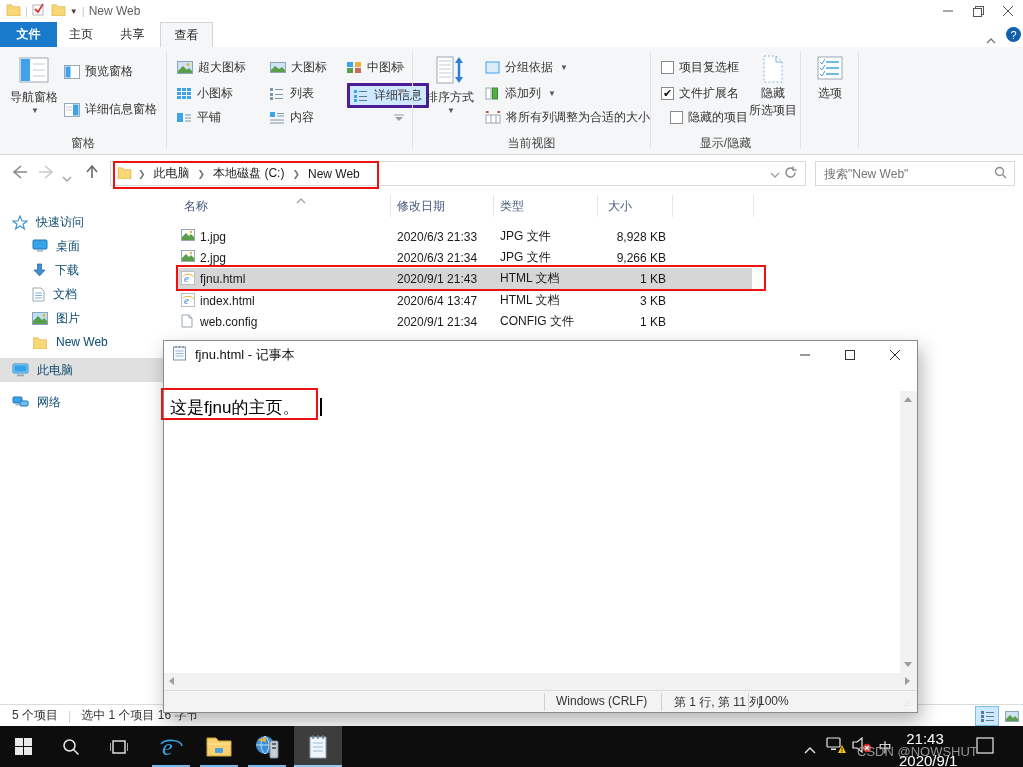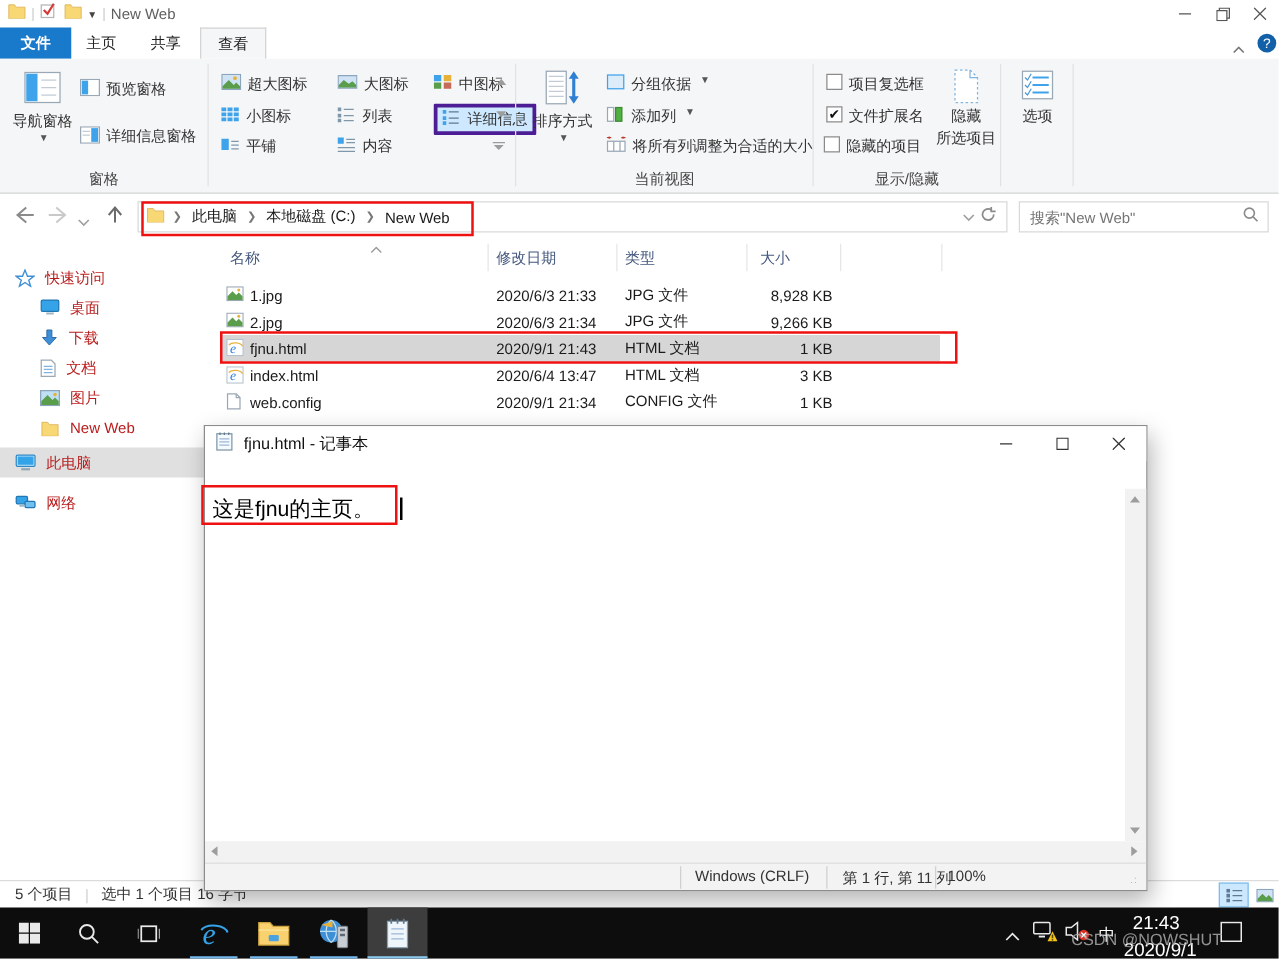--- a/index.html
+++ b/index.html
@@ -1,32 +1,32 @@
 <!DOCTYPE html>
 <html><head>
 <meta charset="utf-8">
 <style>
   html,body{margin:0;padding:0;}
   body{width:1023px;height:767px;overflow:hidden;font-family:"Liberation Sans","DejaVu Sans",sans-serif;background:#fff;}
   .screen{position:relative;width:1023px;height:767px;background:#fff;}
   .abs{position:absolute;}
-  .txt{font-size:12px;color:#b91c1c;white-space:nowrap;}
+  .txt{font-size:12px;color:#0c4a6e;white-space:nowrap;}
   .gray{color:#5f5f5f;}
   
   .titlebar{left:0;top:0;width:1023px;height:22px;background:#fff;display:flex;align-items:center;}
   .qat-sep{color:#c9c9c9;margin:0 4px;font-size:11px;}
   .winbtn{width:30px;height:20px;display:flex;align-items:center;justify-content:center;color:#555;}
   .tabrow{left:0;top:22px;width:1023px;height:25px;background:#fff;}
   .tab{position:absolute;top:0;height:25px;display:flex;align-items:center;justify-content:center;font-size:12px;color:#222;}
   .tab.file{background:#1979ca;color:#fff;font-weight:bold;}
   .tab.active{background:#f5f6f7;border:1px solid #d4d4d4;border-bottom:none;box-sizing:border-box;}
   .ribbon{left:0;top:47px;width:1023px;height:108px;background:#f5f6f7;border-bottom:1px solid #d4d4d4;box-sizing:border-box;}
   .rgsep{position:absolute;top:4px;width:1px;height:98px;background:#e2e2e2;}
   .rglabel{position:absolute;top:88px;width:100%;text-align:center;font-size:12px;color:#444;}
-  .rsm{position:absolute;display:flex;align-items:flex-start;gap:5px;font-size:12px;color:#333;white-space:nowrap;}
+  .rsm{position:absolute;display:flex;align-items:center;gap:5px;font-size:12px;color:#333;white-space:nowrap;}
   .rbig{position:absolute;display:flex;flex-direction:column;align-items:center;font-size:12px;color:#333;white-space:nowrap;}
   .dd{font-size:8px;color:#555;margin-left:2px;}
   .cbox{width:13px;height:13px;border:1px solid #8a8a8a;background:#fff;box-sizing:border-box;display:inline-flex;align-items:center;justify-content:center;font-size:11px;color:#111;}
   .rsel{background:#cde8ff;border:3px solid #4c1d95;border-radius:1px;padding:1px 4px;margin:-2px -5px;}
   
   .addrrow{left:0;top:156px;width:1023px;height:34px;background:#fff;}
   .addrbox{position:absolute;left:110px;top:5px;width:696px;height:25px;border:1px solid #d9d9d9;box-sizing:border-box;background:#fff;display:flex;align-items:center;}
   .crumb{font-size:12px;color:#1a1a1a;padding:0 8px;}
   .crumbsep{font-size:9px;color:#777;}
   .searchbox{position:absolute;left:815px;top:5px;width:200px;height:25px;border:1px solid #d9d9d9;box-sizing:border-box;display:flex;align-items:center;}
@@ -315,21 +315,21 @@
 
     <div class="abs" style="left:651px;top:0;width:149px;height:108px">
       <div class="rsm" style="left:10px;top:12px">
         <span class="cbox"></span>
         <span>项目复选框</span>
       </div>
       <div class="rsm" style="left:10px;top:38px">
         <span class="cbox">✔</span>
         <span>文件扩展名</span>
       </div>
-      <div class="rsm" style="left:8px;top:62px">
+      <div class="rsm" style="left:19px;top:62px">
         <span class="cbox"></span>
         <span>隐藏的项目</span>
       </div>
       <div class="rbig" style="left:100px;top:8px;width:44px">
         <svg width="24" height="28" viewBox="0 0 24 28">
             <path d="M3 1 H15 L21 7 V27 H3 z" fill="#fff" stroke="#7fb4e0" stroke-dasharray="2 2"></path>
             <path d="M15 1 L15 7 L21 7" fill="none" stroke="#7fb4e0"></path>
           </svg>
         <span style="margin-top:2px">隐藏</span>
         <span>所选项目</span>

